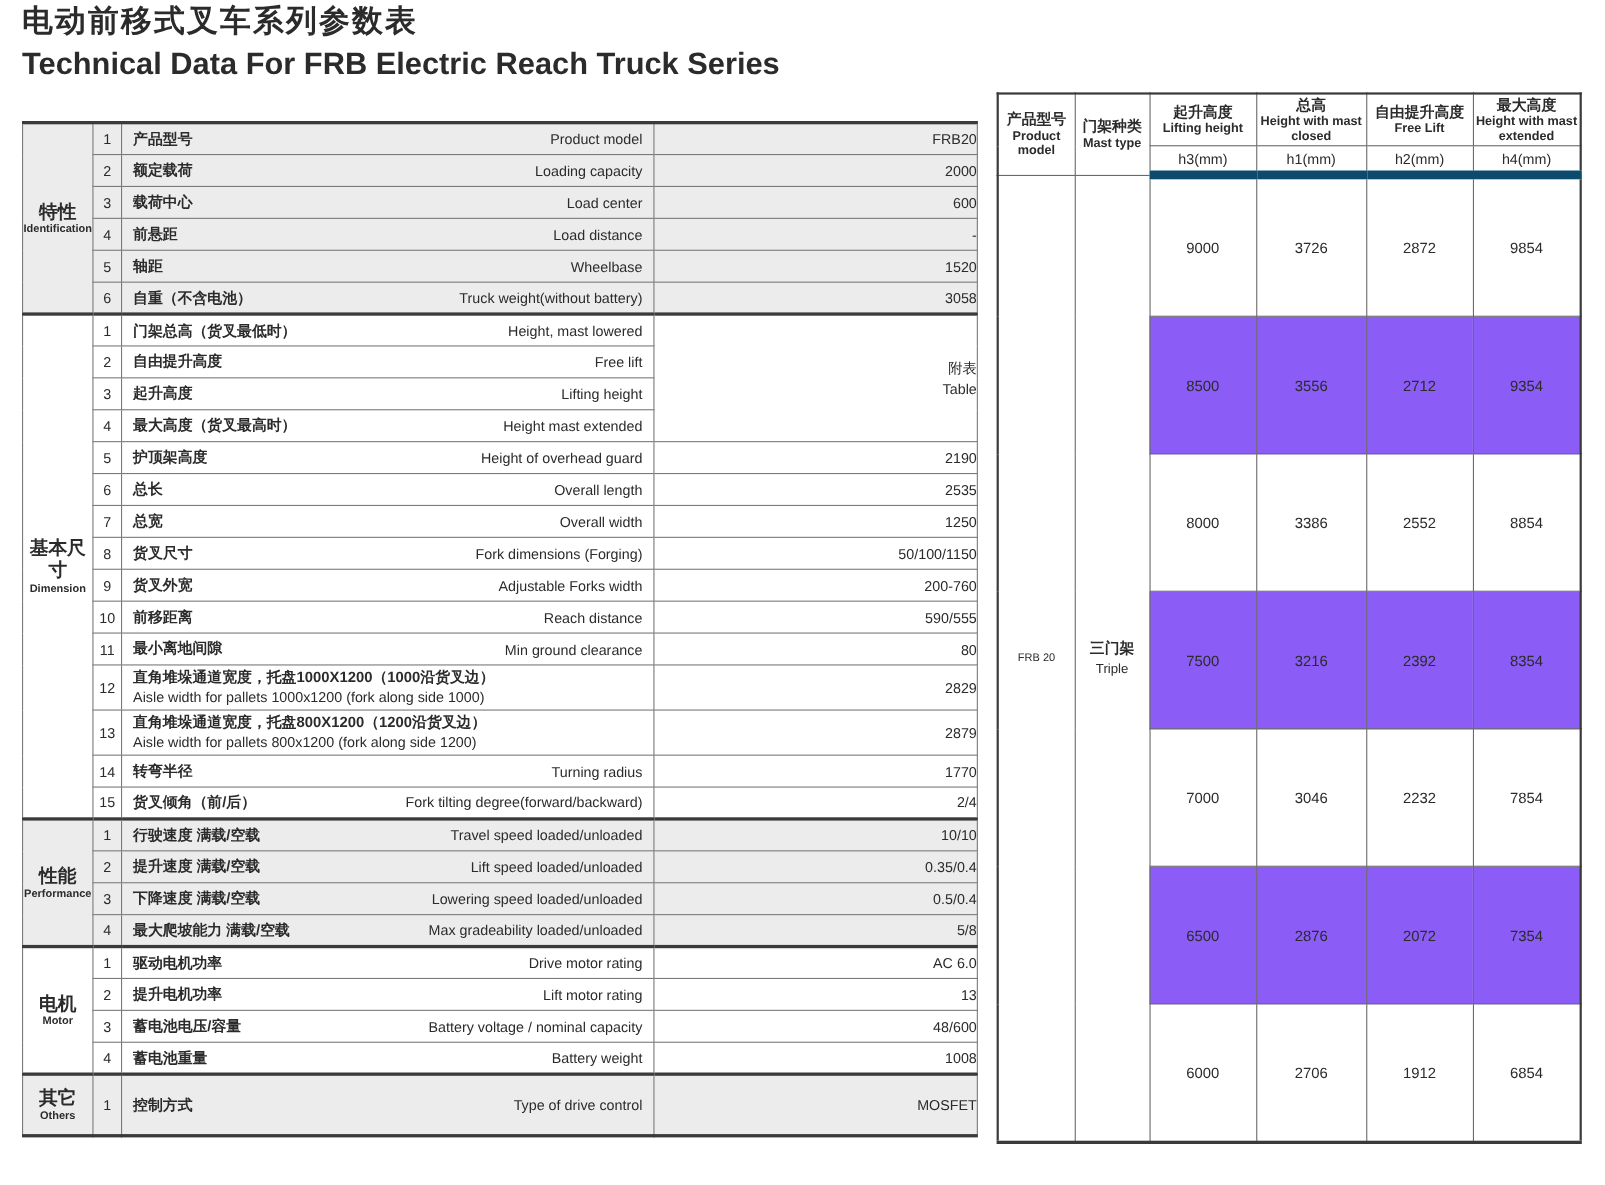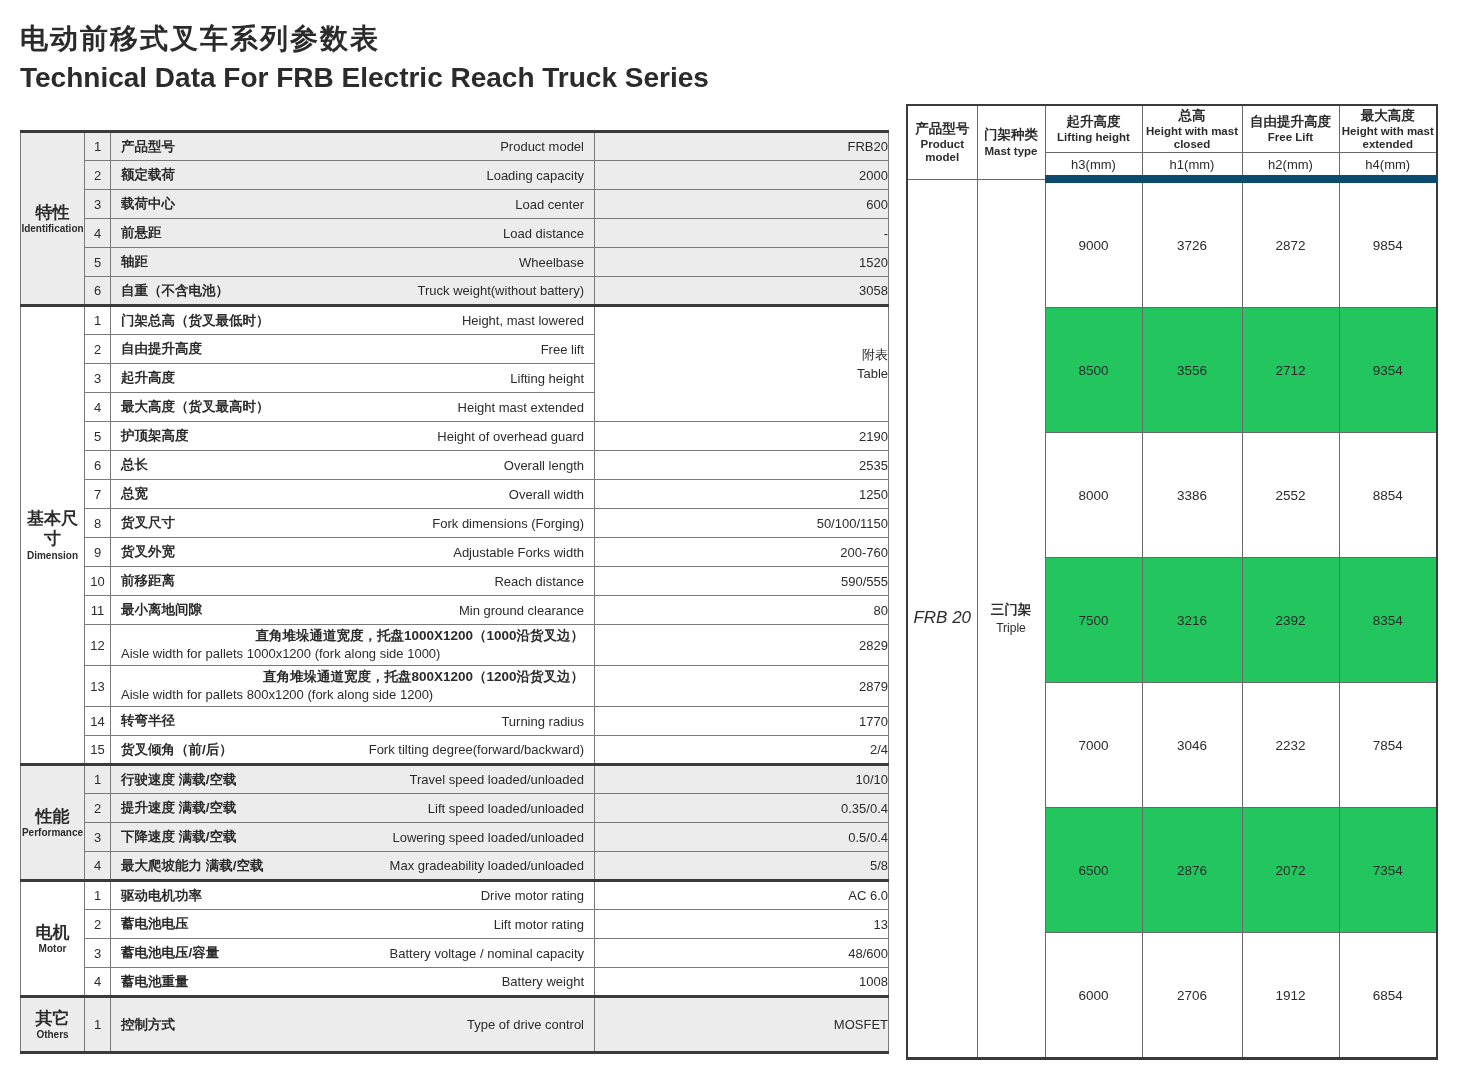--- a/index.html
+++ b/index.html
@@ -1,21 +1,21 @@
 <!DOCTYPE html>
 <html><head>
 <meta charset="utf-8">
 <style>
   html,body{margin:0;padding:0;background:#fff;}
   body{
     width:1459px;height:1077px;overflow:hidden;
     font-family:"Liberation Sans","DejaVu Sans",sans-serif;
     color:#2b2b2b;
   }
-  .page{padding:20px 0 0 20px;}
+  .page{padding:0 0 0 20px;}
   .title-zh{font-size:28px;font-weight:bold;margin:0;letter-spacing:2px;}
   .title-en{font-size:28px;font-weight:bold;margin:4px 0 0 0;letter-spacing:0px;}
   .content{display:flex;align-items:flex-start;margin-top:10px;}
 
   table{border-collapse:collapse;table-layout:fixed;}
 
   
   .left-wrap{padding-top:26px;}
   .spec-table{
     width:868px;
@@ -36,21 +36,21 @@
   .spec-table tr.sec-start td{border-top:3px solid #3a3a3a;}
   .spec-table tr.s0 td,.spec-table tr.s2 td,.spec-table tr.s4 td{background:#ececec;}
   td.sec{text-align:center;}
   td.sec .sec-zh{font-size:17px;font-weight:bold;line-height:1.15;}
   td.sec .sec-en{font-size:10px;font-weight:bold;margin-top:1px;}
   td.num{text-align:center;font-size:13px;}
   td.lab .lr{display:flex;justify-content:space-between;align-items:center;padding:0 10px;}
   td.lab .zh{font-weight:bold;font-size:13.5px;white-space:nowrap;}
   td.lab .en{font-size:13px;white-space:nowrap;}
   td.lab .stack{padding:1px 10px;line-height:1.35;}
-  td.lab .stack .zh{display:block;text-align:right;}
+  td.lab .stack .zh{display:block;}
   td.lab .stack .en{display:block;}
   td.val{text-align:right;font-size:13px;}
   td.val .two-line{line-height:1.5;}
 
   
   .right-wrap{margin-left:17px;}
   .ht-note{font-size:14px;font-weight:bold;margin:0 0 5px 2px;}
   .height-table{
     width:530px;
     border:2px solid #3a3a3a;
@@ -58,22 +58,22 @@
   }
   .height-table th,.height-table td{
     border:1px solid #6a6a6a;
     padding:0;vertical-align:middle;text-align:center;
   }
   .height-table thead tr.main th{height:46px;}
   .height-table thead tr.sub th{height:22px;border-bottom:8px solid #0c4a6e;font-size:13px;font-weight:normal;}
   .height-table th .h-zh{font-size:13.5px;font-weight:bold;line-height:1.2;}
   .height-table th .h-en{font-size:11.5px;font-weight:600;line-height:1.1;margin-top:1px;}
   .height-table tbody td{height:124px;font-size:13.5px;}
-  .height-table tbody tr.g td.v{background:#22c55e;}
-  .height-table td.model{font-size:17px;font-style:italic;}
+  .height-table tbody tr.g td.v{background:#8b5cf6;}
+  .height-table td.model{font-size:10px;}
   .height-table td.mast .h-zh{font-size:13.5px;font-weight:bold;}
   .height-table td.mast .h-en{font-size:12px;margin-top:2px;}
 </style>
 </head>
 <body>
 
 <div class="page">
   <h1 class="title-zh">电动前移式叉车系列参数表</h1>
   <h2 class="title-en">Technical Data For FRB Electric Reach Truck Series</h2>
 
@@ -362,21 +362,21 @@
                   <span class="zh">驱动电机功率</span>
                   <span class="en">Drive motor rating</span>
                 </div>
               </td>
               <td class="val">AC 6.0</td>
             </tr>
             <tr class="s3">
               <td class="num">2</td>
               <td class="lab">
                 <div class="lr">
-                  <span class="zh">蓄电池电压</span>
+                  <span class="zh">提升电机功率</span>
                   <span class="en">Lift motor rating</span>
                 </div>
               </td>
               <td class="val">13</td>
             </tr>
             <tr class="s3">
               <td class="num">3</td>
               <td class="lab">
                 <div class="lr">
                   <span class="zh">蓄电池电压/容量</span>

